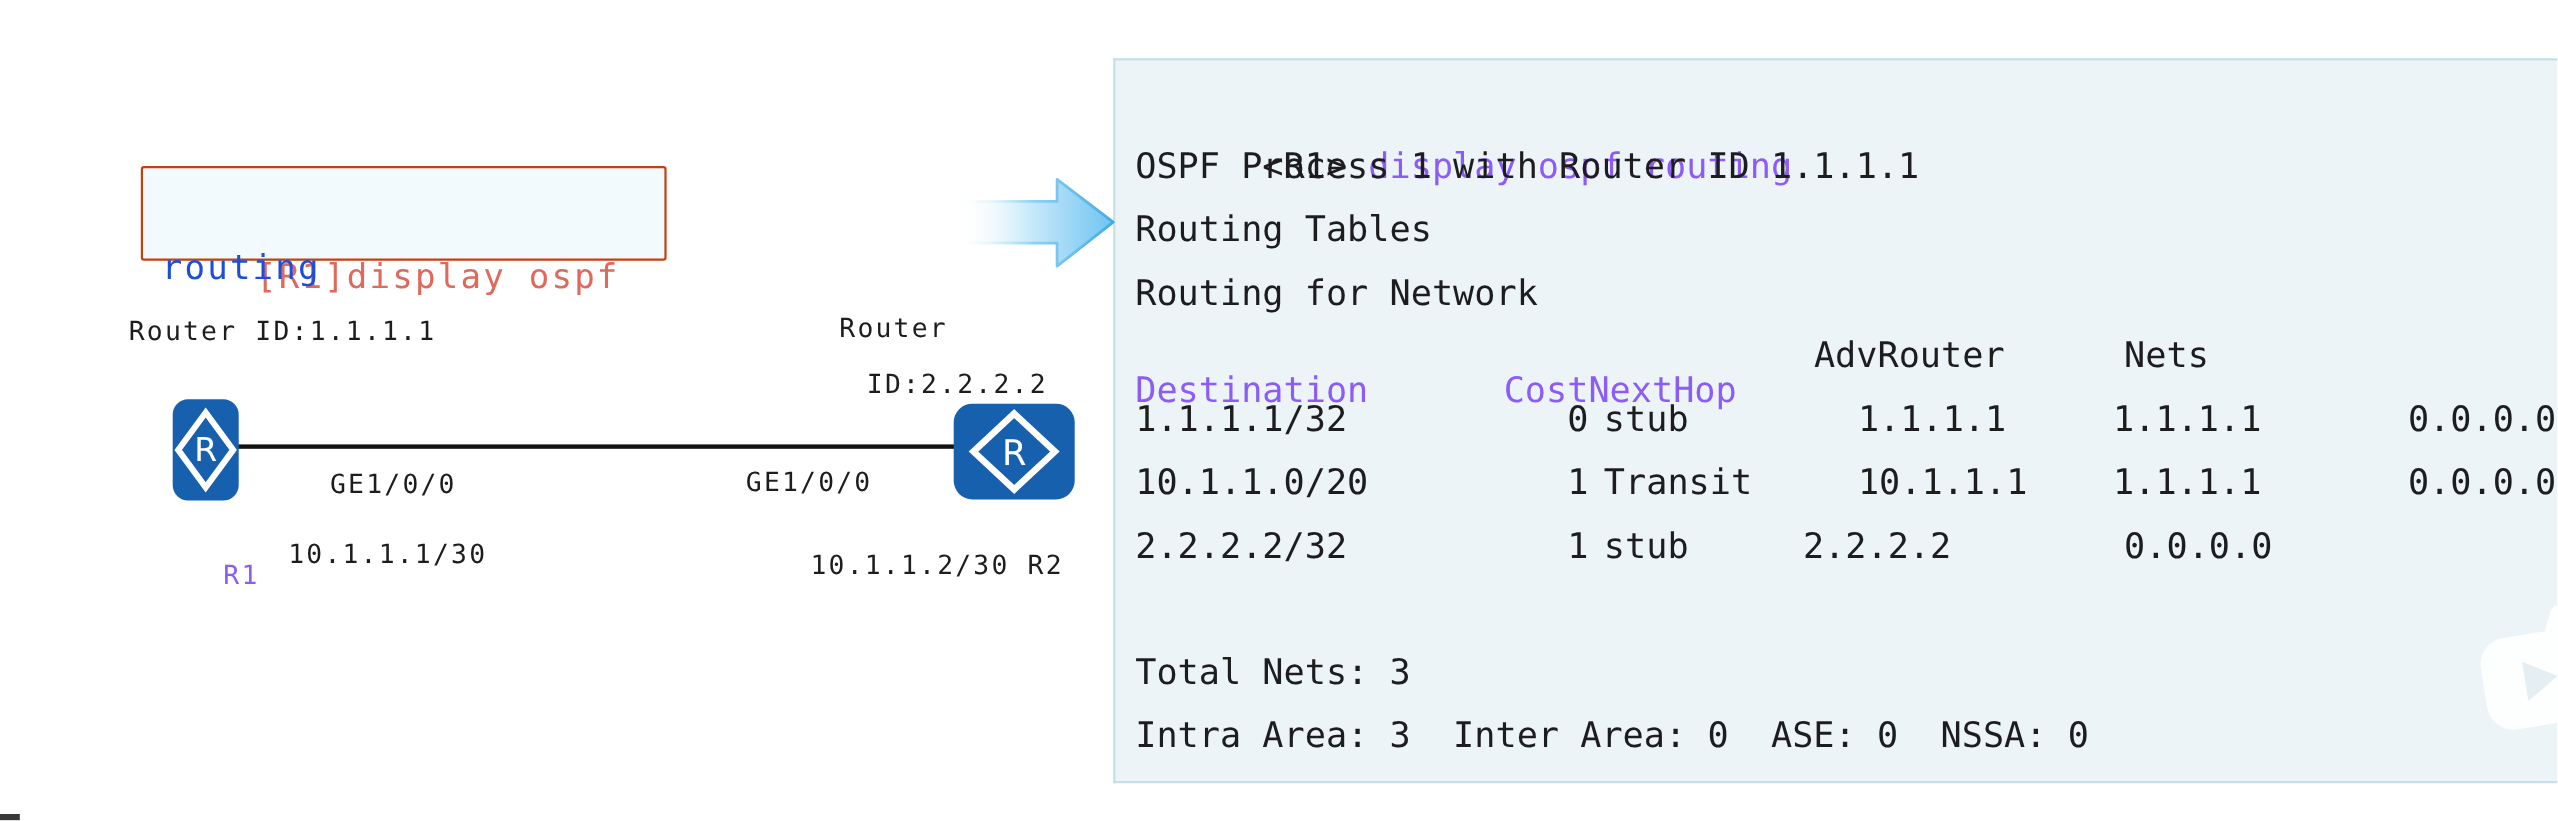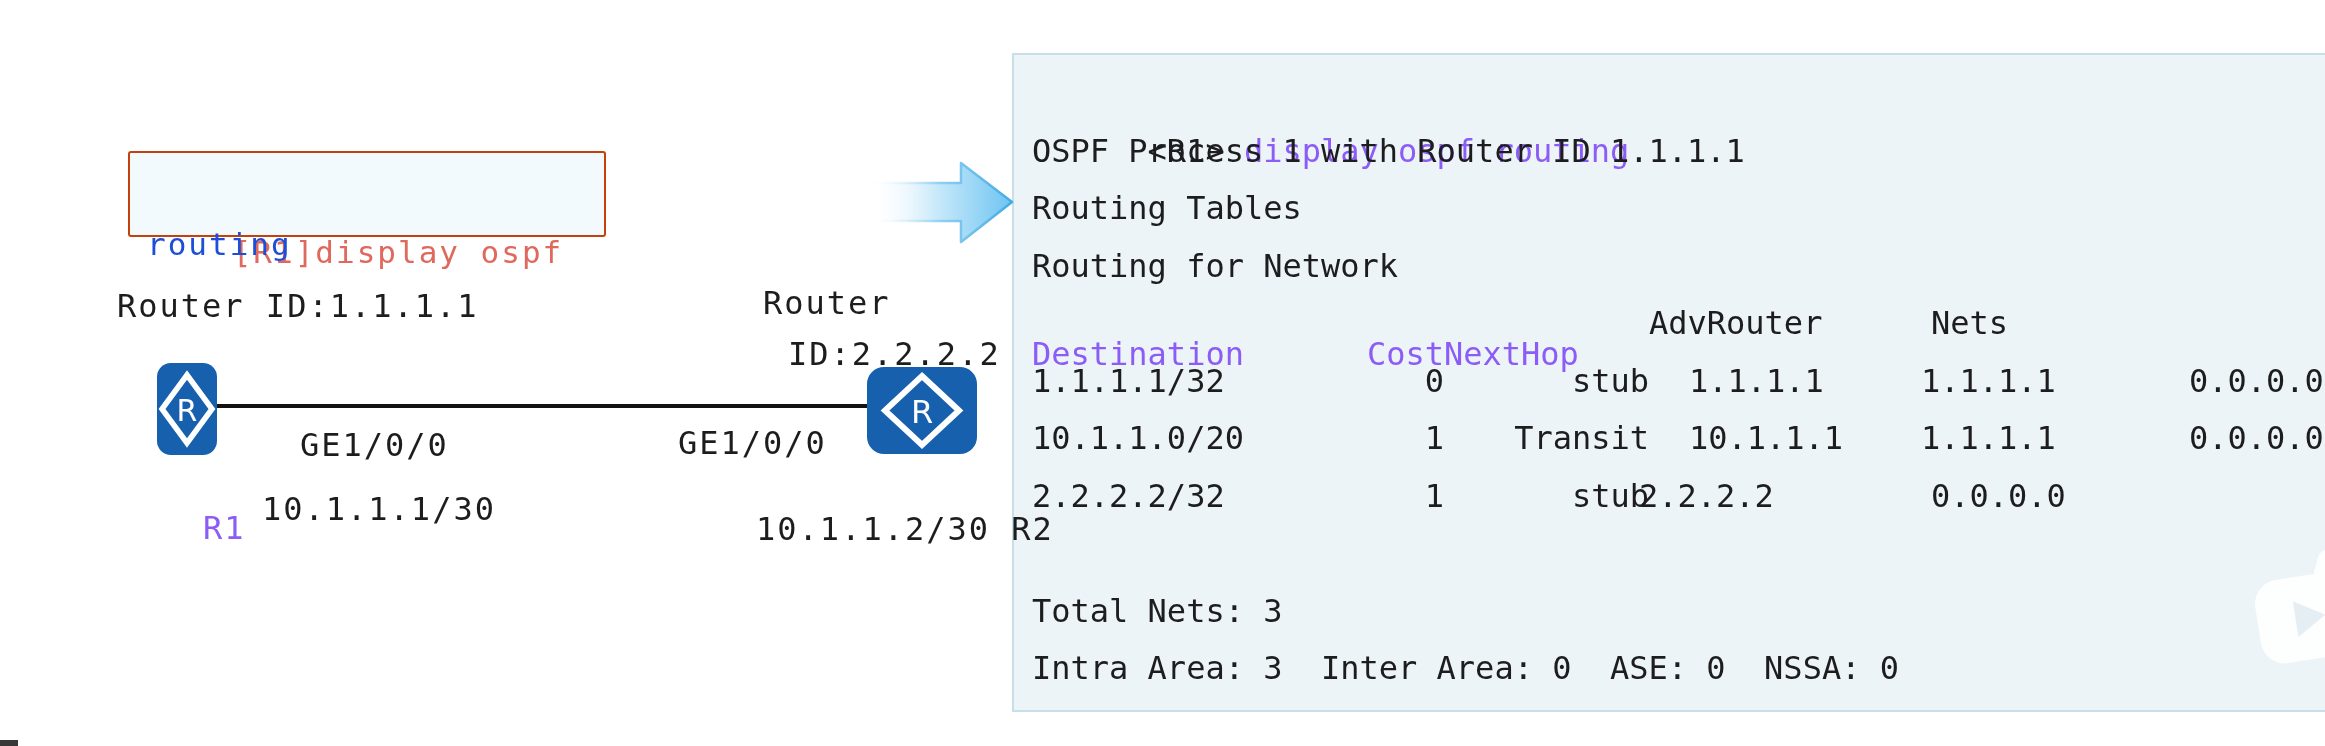--- a/index.html
+++ b/index.html
@@ -15,21 +15,21 @@
   .cmd-box {
     position:absolute; left:128px; top:151px; width:478px; height:86px;
     background:#f3fafd; border:2px solid #c2410c; border-radius:3px;
     line-height:66px; padding-left:20px;
     font-size:31px; letter-spacing:2px; color:#e0695e; white-space:pre;
   }
   .cmd-wrap {
     position:absolute; left:147px; top:226px;
     font-size:31px; letter-spacing:2px; color:#1d4ed8;
   }
-  .dg-label { position:absolute; font-size:32px; letter-spacing:2px; white-space:pre; z-index:5; }
+  .dg-label { position:absolute; font-size:24px; letter-spacing:2px; white-space:pre; z-index:5; }
   .red-text { color:#8b5cf6;margin-top:31px; }
   .link-line { position:absolute; left:215px; top:404px; width:656px; height:4px; background:#121212; }
   .router { position:absolute; z-index:2; }
 
   
   .flow-arrow { position:absolute; left:866px; top:158px; z-index:3; }
 
   
   .panel {
     position:absolute; left:1012px; top:53px; width:1313px; height:659px;
@@ -38,21 +38,21 @@
   }
   .line {
     height:57.5px; line-height:57.5px; font-size:32px; white-space:pre;
   }
   .grid-row {
     display:grid; grid-template-columns:292px 120px 205px 282px 258px auto;
     height:57.5px; line-height:57.5px; font-size:32px;
   }
   .grid-row span { white-space:pre; overflow:visible; }
   .col-cost { text-align:right; }
-  .cell-type { padding-left:14px;text-align:right; }
+  .cell-type { padding-left:14px; }
   .cell-next { padding-left:40px; }
   .cell-adv  { margin-left:-10px; }
 
   
   .watermark { position:absolute; left:2256px; top:552px; width:120px; height:110px;
                transform:rotate(-9deg); z-index:6; }
   .wm-tab  { position:absolute; left:66px; top:0; width:20px; height:34px;
              background:#fdfefe; border-radius:9px; transform:rotate(24deg); }
   .wm-body { position:absolute; left:0; top:22px; width:104px; height:84px;
              background:#fdfefe; border-radius:24px; }

